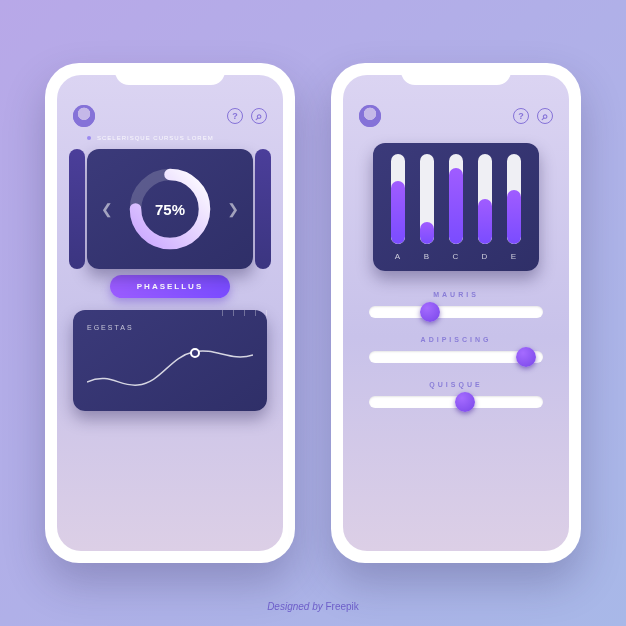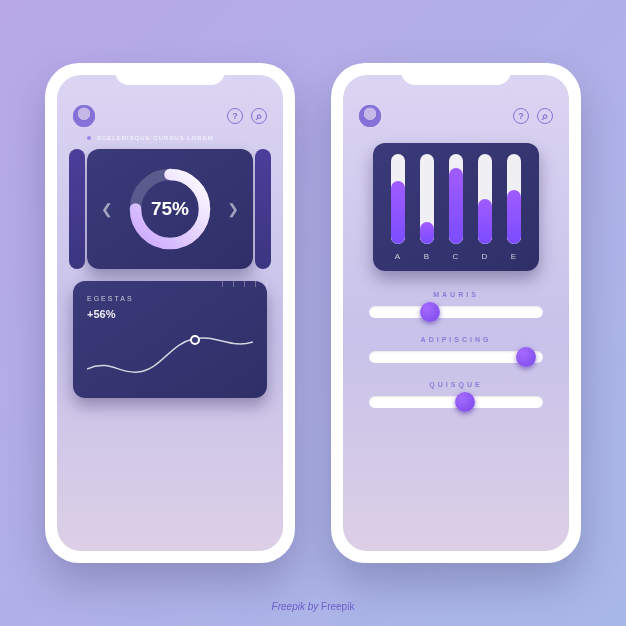--- a/index.html
+++ b/index.html
@@ -66,21 +66,21 @@
   }
   .sh-left { left: -18px; } .sh-right { right: -18px; }
   .donut-wrap { display:flex; align-items:center; justify-content:space-between; }
   .chev { font-size:14px; color:rgba(255,255,255,.55); cursor:pointer; }
   .donut { position:relative; width:92px; height:92px; }
   .donut svg { width:100%; height:100%; transform: rotate(-90deg); }
   .donut .track { stroke: rgba(255,255,255,.18); }
   .donut .prog  { stroke: url(#g1); stroke-linecap:round; }
   .donut .pct {
     position:absolute; inset:0; display:flex; align-items:center; justify-content:center;
-    font-size:19px; font-weight:600;
+    font-size:15px; font-weight:600;
   }
   .pill {
     margin: 0 auto; margin-top:-6px; margin-bottom:12px;
     width: 120px; padding:7px 0;
     background: linear-gradient(90deg,#9b5cff,#7a4cff);
     border-radius: 20px; text-align:center;
     font-size:8px; letter-spacing:2px; color:#fff; font-weight:600;
     box-shadow: 0 4px 10px rgba(90,50,200,.4);
   }
   .card .title {
@@ -172,31 +172,31 @@
             </defs>
             <circle class="track" cx="20" cy="20" r="15" fill="none" stroke-width="5"></circle>
             <circle class="prog" cx="20" cy="20" r="15" fill="none" stroke-width="5" stroke-dasharray="94.2" stroke-dashoffset="23.6"></circle>
           </svg>
           <div class="pct">75%</div>
         </div>
         <span class="chev">❯</span>
       </div>
     </div>
 
+    <div class="pill">PHASELLUS</div>
 
     <div class="card">
       <div class="marks">
         <span></span>
           <span></span>
           <span></span>
           <span></span>
           <span></span>
       </div>
       <div class="title">EGESTAS</div>
-      <div class="growth">+56%</div>
       <div class="spark">
         <svg viewBox="0 0 180 60" preserveAspectRatio="none">
           <path d="M0,45 C25,35 35,50 55,48 C80,46 90,20 115,15 C140,10 155,25 180,18" fill="none" stroke="rgba(255,255,255,.8)" stroke-width="1.5"></path>
         </svg>
         <div class="dot" style="left:62%; top:18%;"></div>
       </div>
     </div>
 
   </div>
 </div>
@@ -266,14 +266,14 @@
         <div class="strack">
           <div class="sknob" style="left:55%"></div>
         </div>
       </div>
     </div>
 
   </div>
 </div>
 
 <div class="credit">
-  <span>Freepik by </span><b>Freepik</b>
+  <span>Designed by </span><b>Freepik</b>
 </div>
 
 </body></html>

